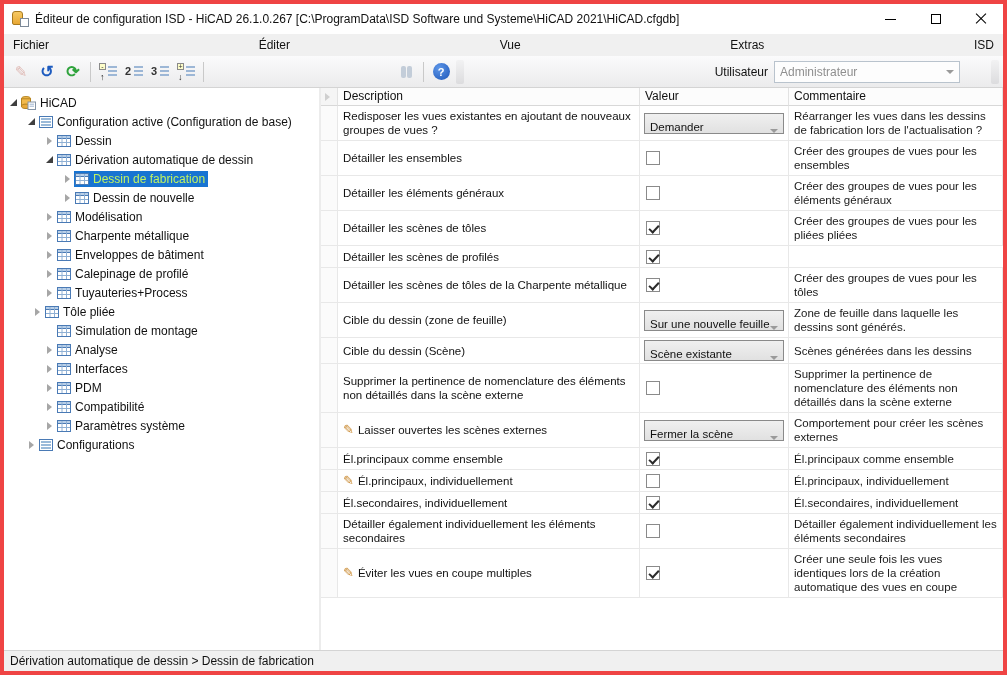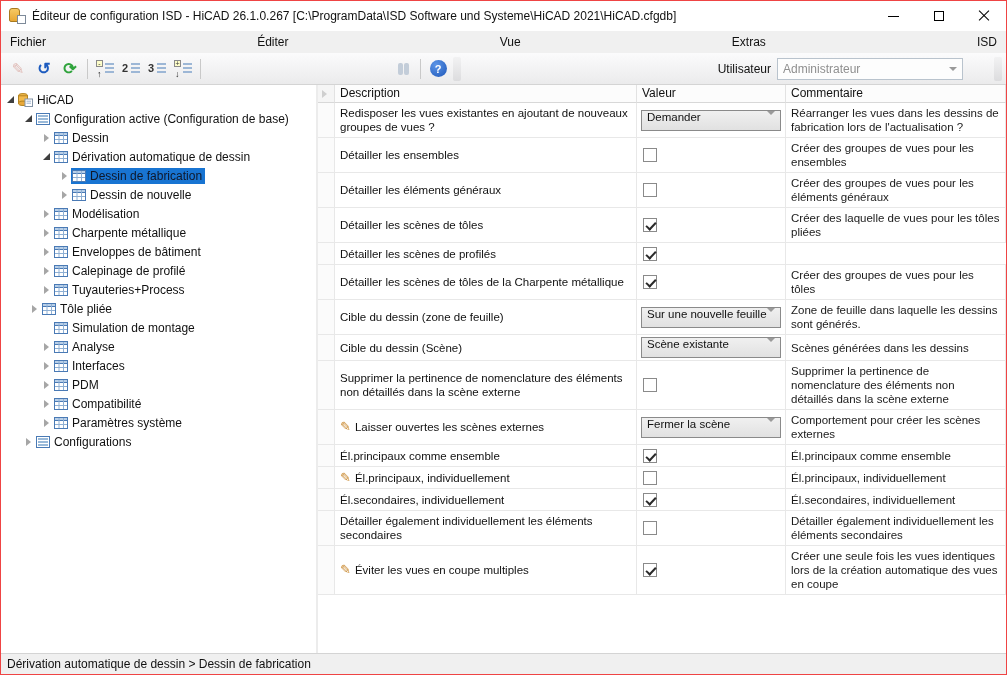--- a/index.html
+++ b/index.html
@@ -1,18 +1,18 @@
 <!DOCTYPE html>
 <html><head>
 <meta charset="utf-8">
 <style>
   * { box-sizing: border-box; margin: 0; padding: 0; }
   html,body { width:1007px; height:675px; }
   body { font-family:"Liberation Sans", sans-serif; font-size:12px; color:#111; background:#fff; }
-  .window { width:1007px; height:675px; border:1px solid #ef4444; display:flex; flex-direction:column; background:#f0f0f0; }
+  .window { width:1007px; height:675px; border:4px solid #ef4444; display:flex; flex-direction:column; background:#f0f0f0; }
 
   
   .titlebar { height:30px; background:#fff; display:flex; align-items:center; flex:none; }
   .app-icon { width:17px; height:16px; margin:0 6px 0 8px; position:relative; flex:none; }
   .app-icon .db { position:absolute; left:0; top:0; width:11px; height:14px; background:linear-gradient(#f6c964,#e8a733); border:1px solid #a87a1e; border-radius:3px 3px 2px 2px; }
   .app-icon .pg { position:absolute; right:0; bottom:0; width:9px; height:9px; background:#fff; border:1px solid #7d8globalThis9; border:1px solid #7d8a99; }
   .wtitle { flex:1; white-space:nowrap; overflow:hidden; }
   .wctrls { display:flex; flex:none; height:30px; }
   .wbtn { width:45px; height:30px; display:flex; align-items:center; justify-content:center; position:relative; }
   .wbtn .min { width:11px; height:1px; background:#000; }
@@ -55,39 +55,39 @@
 
   
   .main { flex:1; display:flex; background:#f0f0f0; overflow:hidden; }
   .tree-panel { width:317px; background:#fff; border-right:2px solid #ececec; padding-top:5px; overflow:hidden; flex:none; }
   .tree-item { display:flex; align-items:center; height:19px; white-space:nowrap; }
   .arrow { width:11px; height:11px; position:relative; flex:none; margin-right:1px; }
   .arrow.collapsed::before { content:""; position:absolute; left:3px; top:2px; border:4px solid transparent; border-left:5px solid #a6a6a6; }
   .arrow.expanded::before { content:""; position:absolute; left:2px; top:2px; width:0; height:0; border-bottom:7px solid #3f3f3f; border-left:7px solid transparent; }
   .node { display:flex; align-items:center; padding:1px 3px 1px 1px; }
   .ticon { display:flex; align-items:center; margin-right:4px; flex:none; }
-  .tree-item.selected .node { background:#1874d2; color:#0f172a; }
+  .tree-item.selected .node { background:#1874d2; color:#bef264; }
 
   
   .table-panel { flex:1; background:#fff; overflow:hidden; display:flex; flex-direction:column; }
   .thead { display:flex; height:18px; flex:none; background:#fcfcfc; }
   .th { border-right:1px solid #e2e2e2; border-bottom:1px solid #d8d8d8; padding:1px 5px; }
   .corner { width:17px; flex:none; background:#f5f5f5; border-right:1px solid #e2e2e2; border-bottom:1px solid #d8d8d8; position:relative; }
   .corner::after { content:""; position:absolute; left:4px; top:5px; border:4px solid transparent; border-left:5px solid #cfcfcf; }
   .col-desc { width:302px; flex:none; }
   .col-val  { width:149px; flex:none; }
   .col-com  { flex:1; }
   .trow { display:flex; border-bottom:1px solid #e8e8e8; min-height:22px; align-items:stretch; }
   .cell { border-right:1px solid #e8e8e8; display:flex; align-items:center; }
   .c-rowhdr { width:17px; flex:none; background:#fbfbfb; }
   .c-desc { width:302px; flex:none; padding:3px 5px; font-size:11.5px; line-height:14px; }
   .c-val { width:149px; flex:none; padding:2px 4px; }
   .c-com { flex:1; padding:3px 5px; font-size:11.5px; line-height:14px; color:#1a1a1a; }
   .pencil-cell { color:#c8872d; font-size:13px; margin-right:4px; flex:none; }
-  .fake-select { width:141px; height:21px; background:linear-gradient(#f0f0f0,#e1e1e1); border:1px solid #8a8a8a; display:flex; align-items:flex-start; padding:0 5px; }
+  .fake-select { width:141px; height:21px; background:linear-gradient(#f0f0f0,#e1e1e1); border:1px solid #8a8a8a; display:flex; align-items:flex-end; padding:0 5px; }
   .fake-select .fs-text { flex:1; white-space:nowrap; overflow:hidden; font-size:11.5px; }
   .checkbox { width:14px; height:14px; background:#fff; border:1px solid #8a8a8a; position:relative; margin-left:2px; }
   .checkbox.checked::after { content:""; position:absolute; left:2px; top:3px; width:8px; height:4px; border-left:2px solid #2b2b2b; border-bottom:2px solid #2b2b2b; transform:rotate(-47deg); }
 
   
   .statusbar { height:21px; flex:none; background:#f0f0f0; border-top:1px solid #d4d4d4; display:flex; align-items:center; padding-left:6px;text-align:right; }
 </style>
 </head>
 <body>
 
@@ -581,21 +581,21 @@
         <div class="trow">
           <div class="cell c-rowhdr"></div>
           <div class="cell c-desc">
 
             <span class="dtext">Détailler les scènes de tôles</span>
           </div>
           <div class="cell c-val">
 
             <div class="checkbox checked"></div>
           </div>
-          <div class="cell c-com">Créer des laquelle de vues pour les tôles pliées</div>
+          <div class="cell c-com">Créer des groupes de vues pour les pliées pliées</div>
         </div>
 
         <div class="trow">
           <div class="cell c-rowhdr"></div>
           <div class="cell c-desc">
 
             <span class="dtext">Détailler les scènes de profilés</span>
           </div>
           <div class="cell c-val">
 

